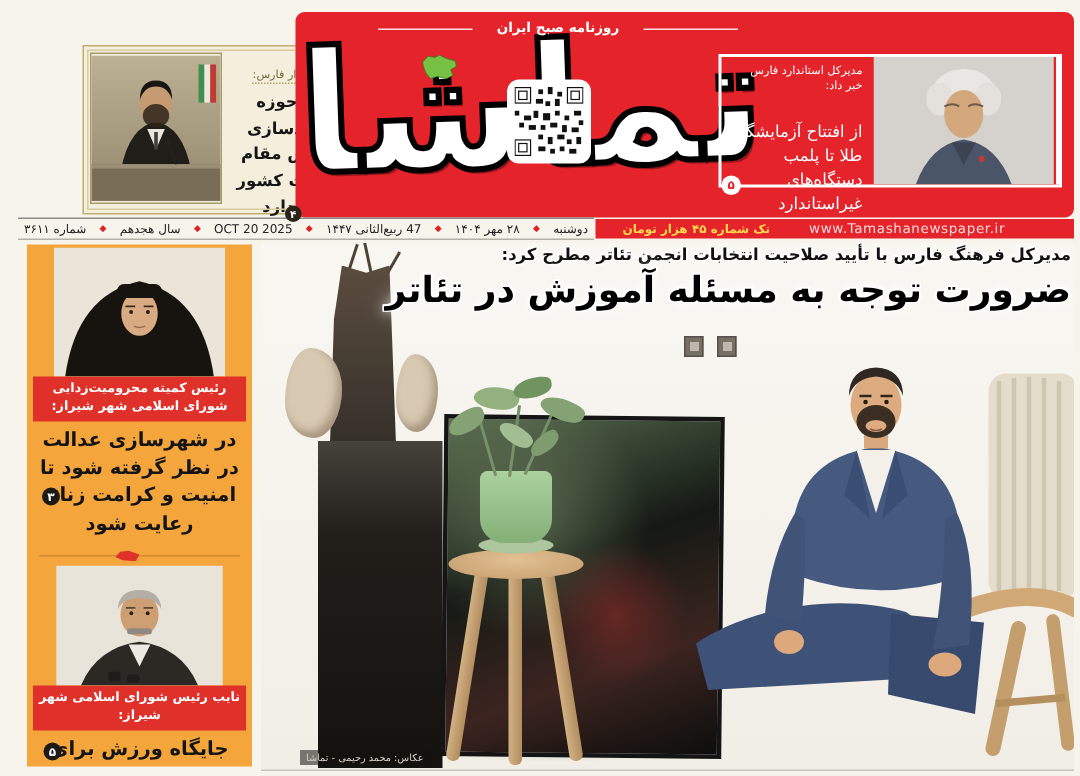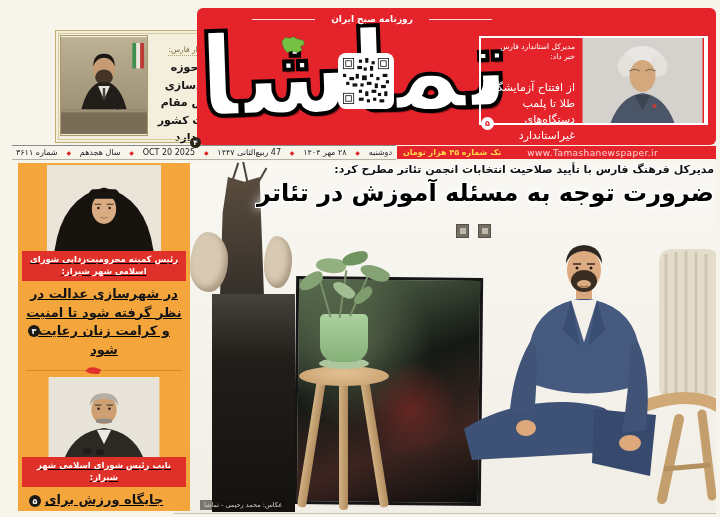--- a/index.html
+++ b/index.html
@@ -31,21 +31,21 @@
   .promo-text { width:100px; padding:4px 6px; color:#fff; direction:rtl; text-align:right; }
   .promo-kicker { font-size:7.5px; line-height:1.35; }
   .promo-title { font-size:11px; font-weight:normal; line-height:1.45; margin-top:18px; }
   .promo-photo { flex:1; border-right:2px solid #fff; overflow:hidden; }
   .page-dot { position:absolute; border-radius:50%; display:flex; align-items:center;
     justify-content:center; font-weight:bold; z-index:7; }
   .dot-promo { left:481px; top:117px; width:13px; height:13px; background:#fff;
     color:#e4232b; font-size:8px; }
   .strip { position:absolute; left:397px; top:146px; width:319px; height:13px;
     background:#e4232b; display:flex; align-items:center; gap:26px;
-    padding-left:6px; z-index:2; }
+    padding-left:18px; z-index:2; }
   .price { color:#ffd94d; font-size:8px; font-weight:bold; white-space:nowrap; }
   .website { color:#ffd6d6; font-size:9px; letter-spacing:.4px; white-space:nowrap; }
 
   
   .dateline { position:absolute; left:12px; top:145px; width:384px; height:15px;
     border-top:1.5px solid #8a8a8a; border-bottom:1px solid #b5b0a4;
     display:flex; align-items:center; justify-content:space-between;
     direction:rtl; padding:0 4px; font-size:8px; color:#222; z-index:1; }
   .dateline .diamond { color:#d22; font-size:6px; }
 
@@ -57,22 +57,22 @@
   .top-photo { width:88px; height:101px; flex:none; border:1px solid #a79a6b; }
   .top-photo svg { display:block; }
   .top-text { flex:1; direction:rtl; text-align:center; padding-top:2px; }
   .top-kicker { font-size:7.5px; color:#7a6c3f; display:inline-block;
     border-bottom:1px dotted #b3a267; padding-bottom:1px; }
   .top-title { font-size:11px; font-weight:bold; color:#151515; line-height:1.6; margin-top:3px; }
   .dot-topbox { left:190px; top:137px; width:11px; height:11px; background:#2a2417;
     color:#fff; font-size:7px; }
 
   
-  .sidebar { position:absolute; left:18px; top:163px; width:172px; height:348px;
-    background:#f4a63c; overflow:hidden; z-index:2;text-decoration:underline; }
+  .sidebar { position:absolute; left:18px; top:163px; width:150px; height:348px;
+    background:#f4a63c; overflow:hidden; z-index:2; }
   .sb-photo { width:122px; margin:2px auto 0; display:block; }
   .sb-band { margin:0 4px; background:#e0302a; color:#fff; font-size:8.5px;
     font-weight:bold; text-align:center; line-height:1.4; padding:3px 2px;
     direction:rtl; }
   .sb-title { font-size:13px; font-weight:bold; color:#141414; text-align:center;
     line-height:1.45; margin:4px 5px 0; direction:rtl; }
   .sb-divider { position:relative; height:8px; margin:7px 8px 2px; }
   .sb-divider .line { position:absolute; top:3px; left:0; right:0; height:1px; background:#d28a2e; }
   .sb-divider .orn { position:absolute; left:38%; top:0; width:16px; height:7px;
     background:#e0302a; clip-path:polygon(0 60%,20% 10%,55% 0,100% 35%,85% 100%,30% 90%); }

